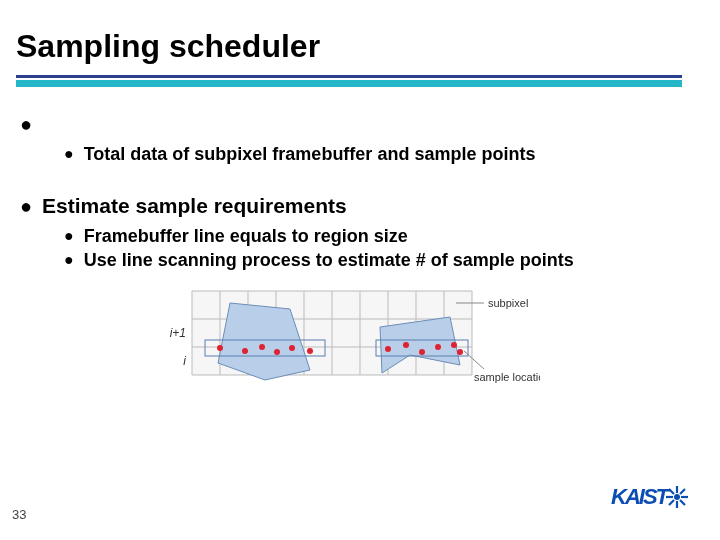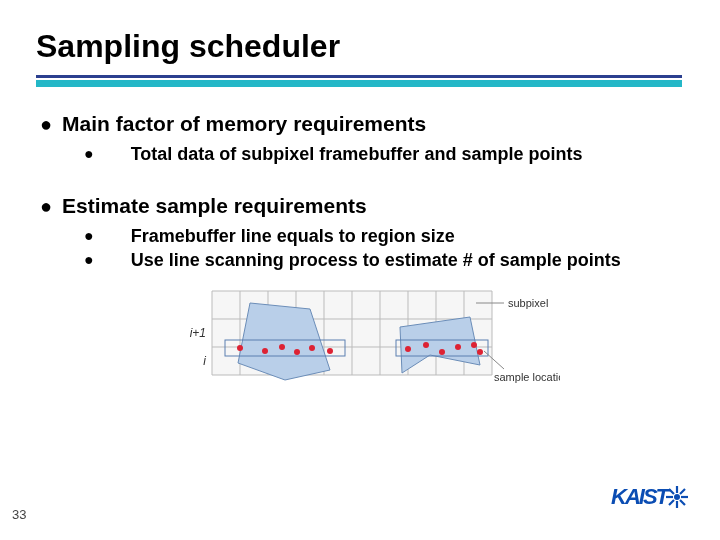--- a/index.html
+++ b/index.html
@@ -1,29 +1,29 @@
 <!DOCTYPE html>
 <html><head>
 <meta charset="utf-8">
 <style>
   * { box-sizing: border-box; margin: 0; padding: 0; }
   html, body { width: 720px; height: 540px; background: #fff; font-family: Verdana, Arial, sans-serif; color: #000; overflow: hidden; }
-  .slide { width: 720px; height: 540px; position: relative; padding: 28px 38px 20px 36px; }
+  .slide { width: 720px; height: 540px; position: relative; padding: 28px 38px 20px 16px; }
   .title { font-size: 32px; font-weight: 700; margin-bottom: 10px; }
   .rule { width: 100%; }
   .rule .bar1 { height: 3px; background: #2b3f8f; }
   .rule .bar2 { height: 7px; background: #24b7c7; margin-top: 2px; }
   .content { padding: 18px 0 0 4px; }
   .b1 { display: flex; align-items: flex-start; gap: 10px; margin-top: 6px; }
   .b1 .dot { color: #000; font-size: 20px; line-height: 26px; }
   .b1 .txt { font-size: 21px; font-weight: 700; line-height: 26px; }
   .sub { margin-left: 44px; margin-top: 6px; margin-bottom: 10px; }
   .b2 { display: flex; align-items: flex-start; gap: 10px; margin-top: 2px; }
   .b2 .dot { color: #000; font-size: 16px; line-height: 22px; }
-  .b2 .txt { font-size: 18px; font-weight: 700; line-height: 22px; margin-left: 27px; }
+  .b2 .txt { font-size: 18px; font-weight: 700; line-height: 22px; }
   .gap { height: 12px; }
   .diagram { margin: 14px 0 0 140px; }
   .pagenum { position: absolute; left: 12px; bottom: 18px; font-size: 13px; color: #444; }
   .logo { position: absolute; right: 30px; bottom: 30px; display: flex; align-items: center; gap: 1px; }
   .logo-k { font-family: Arial, sans-serif; font-weight: 900; font-size: 22px; color: #0b4db3; letter-spacing: -2px; font-style: italic; }
   .logo-burst { width: 26px; height: 26px; margin-left: -4px; }
 </style>
 </head>
 <body>
 
@@ -33,21 +33,20 @@
 
   <div class="rule">
     <div class="bar1"></div>
     <div class="bar2"></div>
   </div>
 
   <div class="content">
 
     <div class="b1">
       <span class="dot">●</span>
-      <span class="txt">Main factor of memory requirements</span>
     </div>
     <div class="sub">
       <div class="b2">
         <span class="dot">●</span>
         <span class="txt">Total data of subpixel framebuffer and sample points</span>
       </div>
     </div>
 
     <div class="gap"></div>
 

